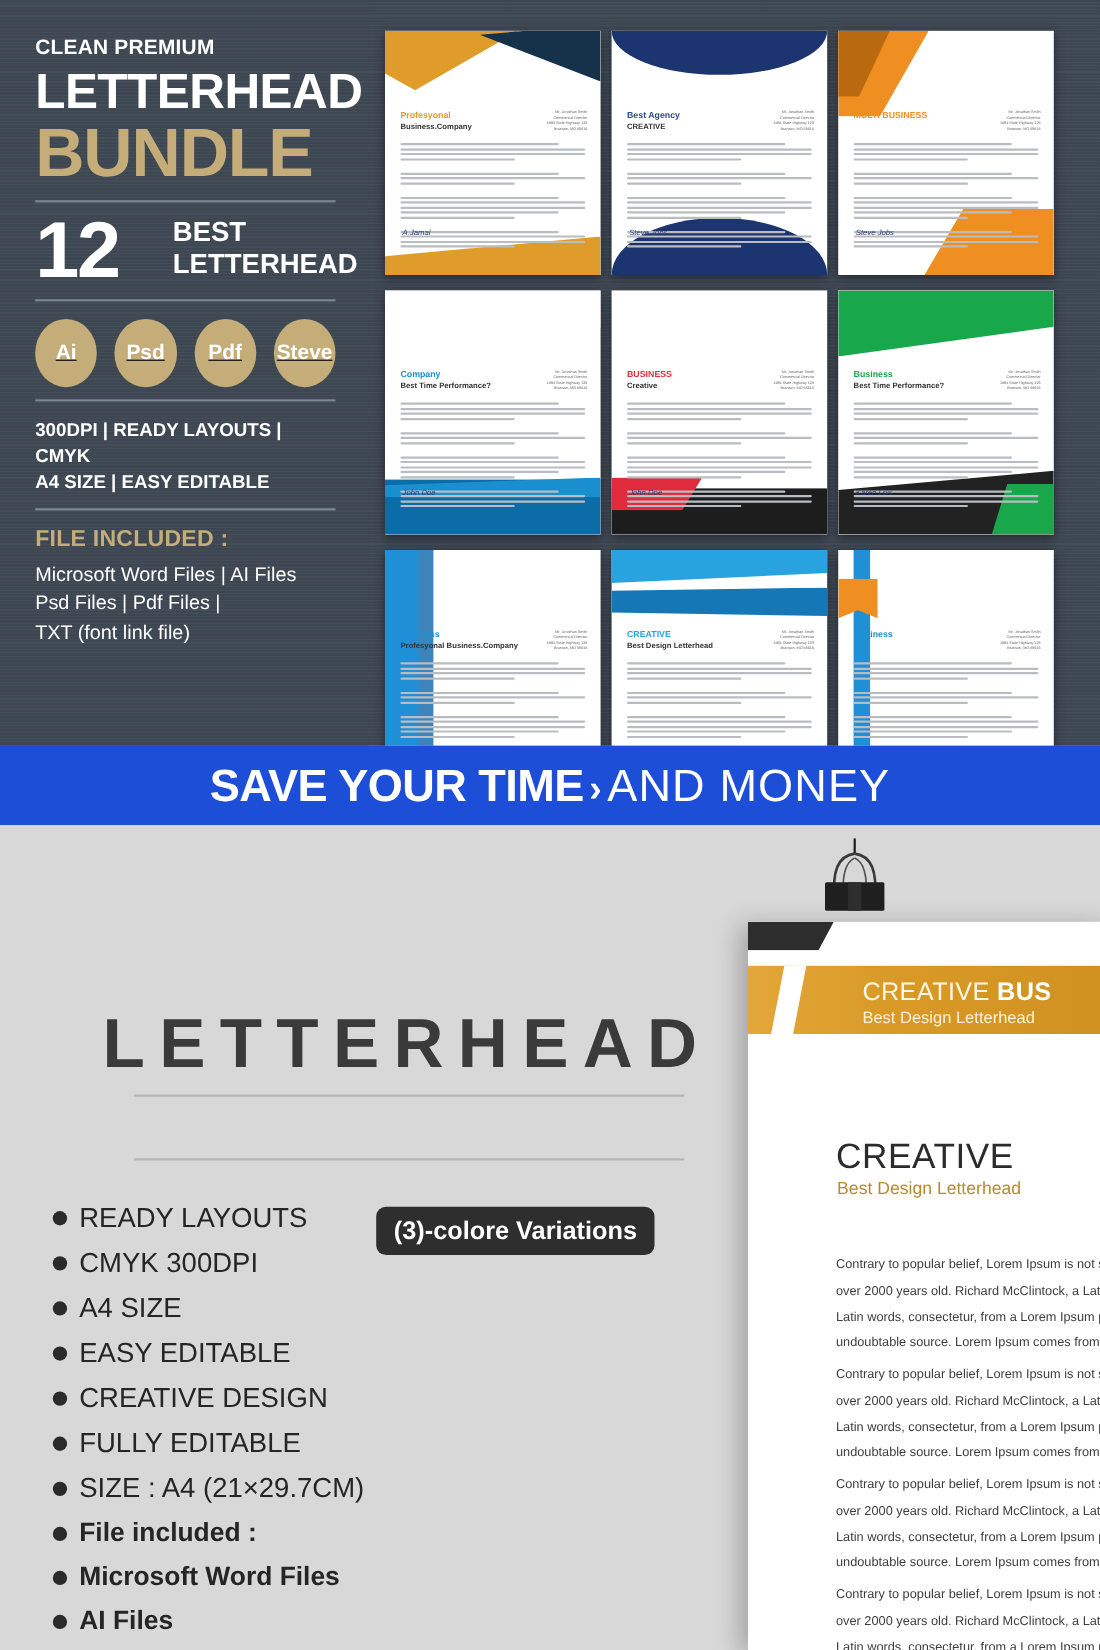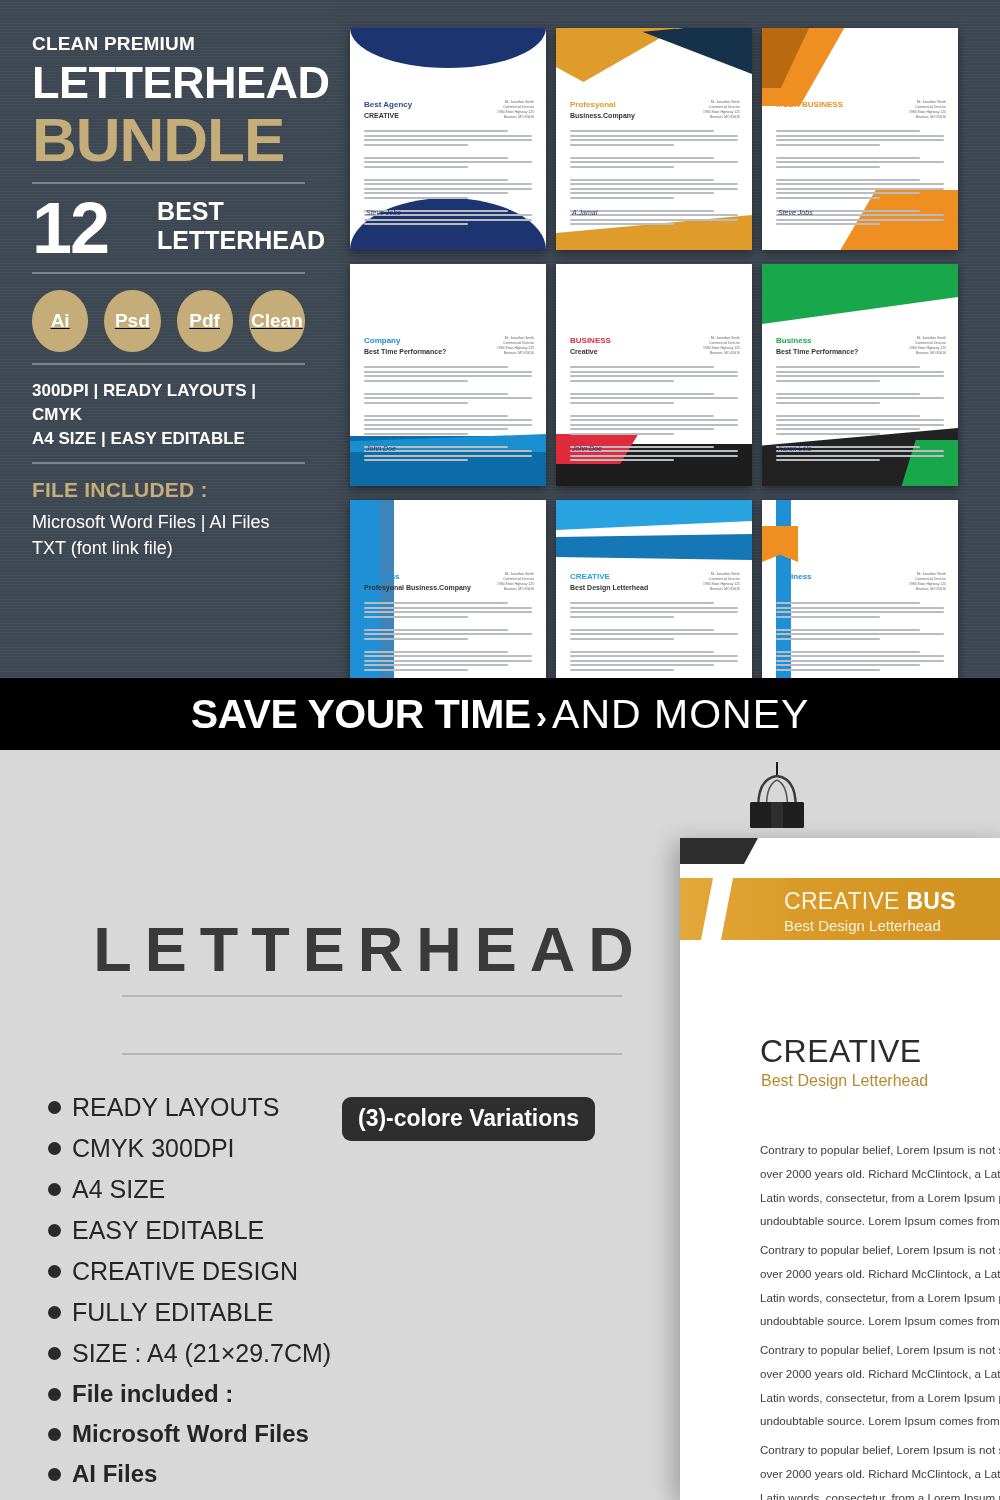--- a/index.html
+++ b/index.html
@@ -91,21 +91,21 @@
   .ln{ height:2px; background:#b9bcc0; border-radius:1px; }
   .ln.s{ width:62%; }
   .ln.m{ width:86%; }
   .para{ display:flex; flex-direction:column; gap:2.5px; margin-bottom:7px; }
   .addr{ position:absolute; font-size:3.4px; color:#666; line-height:1.5; text-align:right; }
   .sig{ position:absolute; font-style:italic; color:#2b3a77; }
 
   
   .banner{
     position:absolute; left:0; top:678px; width:1000px; height:72px;
-    background:#000000; overflow:hidden;
+    background:#1d4ed8; overflow:hidden;
     display:flex; align-items:center; justify-content:center;
     z-index:7;
   }
   .banner-inner{ white-space:nowrap; }
   .b-bold{ color:#ffffff; font-size:41px; font-weight:bold; letter-spacing:-.5px; }
   .b-chev{ color:#ffffff; font-size:34px; font-weight:bold; margin:0 5px; }
   .b-light{ color:#ffffff; font-size:41px; font-weight:normal; letter-spacing:1px; }
 
   
   .bottom-section{
@@ -188,55 +188,20 @@
     position:absolute; left:742px; top:762px; width:70px; height:82px; z-index:9;
   }
 </style>
 </head>
 <body>
 
 <div class="top-section">
 
   <div class="grid" id="grid">
       <div class="thumb">
-        <div style="position:absolute;left:0;top:0;width:100%;height:40px;background:#1c3570;border-radius:0 0 50% 50%/0 0 100% 100%"></div>
-          <div style="position:absolute;left:0;bottom:0;width:100%;height:52px;background:#1c3570;border-radius:50% 50% 0 0/100% 100% 0 0"></div>
-        <div style="position:absolute;left:14px;top:72px;color:#2d4b8e;font-weight:bold;font-size:8px">Best Agency</div>
-        <div style="position:absolute;left:14px;top:84px;color:#333;font-weight:bold;font-size:7px">CREATIVE</div>
-        <div class="addr" style="right:12px;top:72px">
-        Mr. Jonathan Smith<br>Commercial Director<br>1984 State Highway 125<br>Branson, MO 65616</div>
-        <div class="body-lines" style="top:102px">
-        <div class="para">
-            <div class="ln m"></div>
-            <div class="ln "></div>
-            <div class="ln "></div>
-            <div class="ln s"></div>
-          </div>
-          <div class="para">
-            <div class="ln m"></div>
-            <div class="ln "></div>
-            <div class="ln s"></div>
-          </div>
-          <div class="para">
-            <div class="ln m"></div>
-            <div class="ln "></div>
-            <div class="ln "></div>
-            <div class="ln m"></div>
-            <div class="ln s"></div>
-          </div>
-          <div class="para">
-            <div class="ln m"></div>
-            <div class="ln "></div>
-            <div class="ln "></div>
-            <div class="ln s"></div>
-          </div>
-        </div>
-        <div class="sig" style="left:16px;bottom:34px;font-size:7px">Steve Jobs</div>
-      </div>
-      <div class="thumb">
         <div style="position:absolute;left:0;top:0;width:100%;height:54px;background:#e09c2a;clip-path:polygon(0 0,62% 0,14% 100%,0 72%)"></div>
           <div style="position:absolute;right:0;top:0;width:56%;height:46px;background:#16314a;clip-path:polygon(38% 0,100% 0,100% 100%,0 8%)"></div>
           <div style="position:absolute;left:0;bottom:0;width:100%;height:38px;background:#e09c2a;clip-path:polygon(0 55%,100% 8%,100% 100%,0 100%)"></div>
         <div style="position:absolute;left:14px;top:72px;color:#e09c2a;font-weight:bold;font-size:8px">Profesyonal</div>
         <div style="position:absolute;left:14px;top:84px;color:#333;font-weight:bold;font-size:7px">Business.Company</div>
         <div class="addr" style="right:12px;top:72px">
         Mr. Jonathan Smith<br>Commercial Director<br>1984 State Highway 125<br>Branson, MO 65616</div>
         <div class="body-lines" style="top:102px">
         <div class="para">
             <div class="ln m"></div>
@@ -259,20 +224,55 @@
           <div class="para">
             <div class="ln m"></div>
             <div class="ln "></div>
             <div class="ln "></div>
             <div class="ln s"></div>
           </div>
         </div>
         <div class="sig" style="left:16px;bottom:34px;font-size:7px">A.Jamal</div>
       </div>
       <div class="thumb">
+        <div style="position:absolute;left:0;top:0;width:100%;height:40px;background:#1c3570;border-radius:0 0 50% 50%/0 0 100% 100%"></div>
+          <div style="position:absolute;left:0;bottom:0;width:100%;height:52px;background:#1c3570;border-radius:50% 50% 0 0/100% 100% 0 0"></div>
+        <div style="position:absolute;left:14px;top:72px;color:#2d4b8e;font-weight:bold;font-size:8px">Best Agency</div>
+        <div style="position:absolute;left:14px;top:84px;color:#333;font-weight:bold;font-size:7px">CREATIVE</div>
+        <div class="addr" style="right:12px;top:72px">
+        Mr. Jonathan Smith<br>Commercial Director<br>1984 State Highway 125<br>Branson, MO 65616</div>
+        <div class="body-lines" style="top:102px">
+        <div class="para">
+            <div class="ln m"></div>
+            <div class="ln "></div>
+            <div class="ln "></div>
+            <div class="ln s"></div>
+          </div>
+          <div class="para">
+            <div class="ln m"></div>
+            <div class="ln "></div>
+            <div class="ln s"></div>
+          </div>
+          <div class="para">
+            <div class="ln m"></div>
+            <div class="ln "></div>
+            <div class="ln "></div>
+            <div class="ln m"></div>
+            <div class="ln s"></div>
+          </div>
+          <div class="para">
+            <div class="ln m"></div>
+            <div class="ln "></div>
+            <div class="ln "></div>
+            <div class="ln s"></div>
+          </div>
+        </div>
+        <div class="sig" style="left:16px;bottom:34px;font-size:7px">Steve Jobs</div>
+      </div>
+      <div class="thumb">
         <div style="position:absolute;left:0;top:0;width:42%;height:78px;background:#ef8f22;clip-path:polygon(0 0,100% 0,46% 100%,0 100%)"></div>
           <div style="position:absolute;left:0;top:0;width:24%;height:60px;background:#b96a11;clip-path:polygon(0 0,100% 0,40% 100%,0 100%)"></div>
           <div style="position:absolute;right:0;bottom:0;width:60%;height:60px;background:#ef8f22;clip-path:polygon(30% 0,100% 0,100% 100%,0 100%)"></div>
         <div style="position:absolute;left:14px;top:72px;color:#ef8f22;font-weight:bold;font-size:8px">MULTI BUSINESS</div>
         <div class="addr" style="right:12px;top:72px">
         Mr. Jonathan Smith<br>Commercial Director<br>1984 State Highway 125<br>Branson, MO 65616</div>
         <div class="body-lines" style="top:102px">
         <div class="para">
             <div class="ln m"></div>
             <div class="ln "></div>
@@ -506,35 +506,36 @@
         <div>LETTERHEAD</div>
       </div>
     </div>
 
     <div class="hr"></div>
 
     <div class="badges" id="badges">
         <div class="badge">Ai</div>
         <div class="badge">Psd</div>
         <div class="badge">Pdf</div>
-        <div class="badge">Clean</div>
+        <div class="badge">Steve</div>
       </div>
 
     <div class="hr"></div>
 
     <div class="spec">
       <div>300DPI | READY LAYOUTS | CMYK</div>
       <div>A4 SIZE | EASY EDITABLE</div>
     </div>
 
     <div class="hr"></div>
 
     <div class="file-head">FILE INCLUDED :</div>
     <div class="file-list">
       <div>Microsoft Word Files | AI Files</div>
+      <div>Psd Files | Pdf Files |</div>
       <div>TXT (font link file)</div>
     </div>
   </div>
 </div>
 
 <div class="banner">
   <div class="banner-inner">
     <span class="b-bold">SAVE YOUR TIME</span><span class="b-chev">›</span><span class="b-light">AND MONEY</span>
   </div>
 </div>

